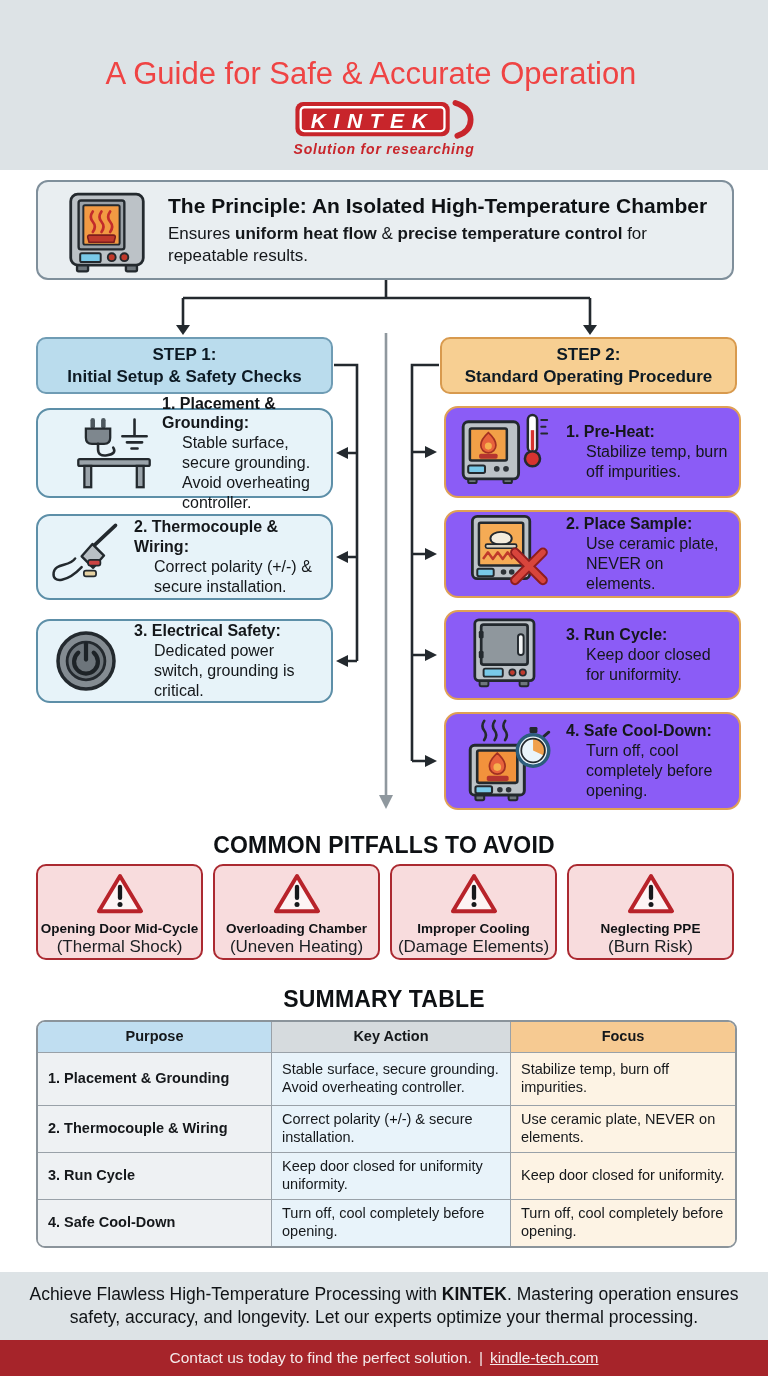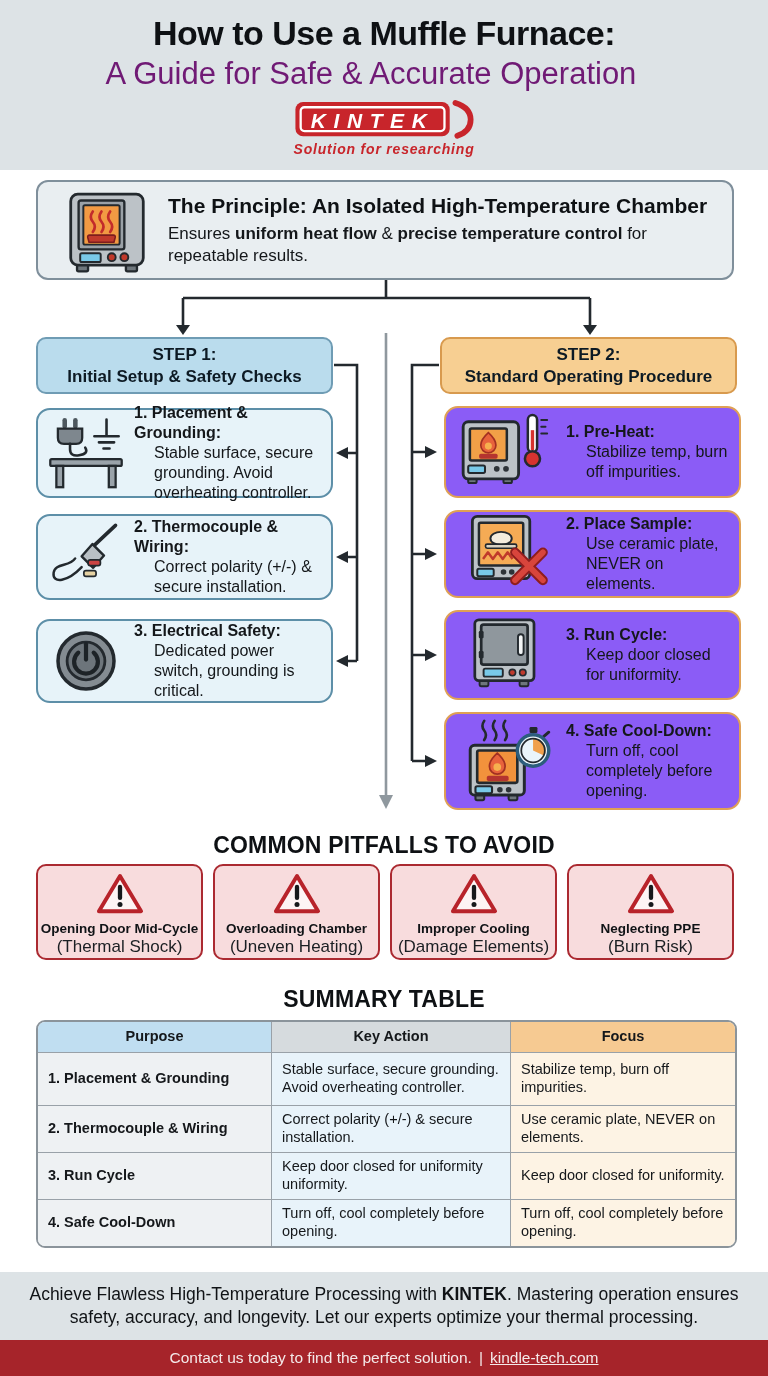--- a/index.html
+++ b/index.html
@@ -3,21 +3,21 @@
 <meta charset="utf-8">
 <style>
   html,body{margin:0;padding:0;background:#ffffff;}
   .canvas{position:relative;width:768px;height:1376px;background:#ffffff;overflow:hidden;
           font-family:"Liberation Sans",sans-serif;color:#16191c;}
   
   .header-band{position:absolute;left:0;top:0;width:768px;height:170px;background:#dde3e6;}
   .title1{position:absolute;left:0;top:14px;width:768px;text-align:center;
           font-size:34px;font-weight:700;letter-spacing:-0.5px;color:#0e1114;}
   .title2{position:absolute;left:0;top:56px;width:742px;text-align:center;
-          font-size:31px;font-weight:400;color:#701a75;}
+          font-size:31px;font-weight:400;color:#ef4444;}
   .logo-wrap{position:absolute;left:284px;top:100px;width:200px;height:42px;}
   .tagline{position:absolute;left:0;top:141px;width:768px;text-align:center;
            font-size:14px;font-weight:700;font-style:italic;color:#c8252b;letter-spacing:0.8px;}
   
   .principle{position:absolute;left:36px;top:180px;width:698px;height:100px;box-sizing:border-box;
              background:#e9eef1;border:2px solid#7f8f9b;border-radius:12px;}
   .principle-icon{position:absolute;left:28px;top:9px;width:82px;height:82px;}
   .principle-text{position:absolute;left:130px;top:12px;width:548px;}
   .principle-title{font-size:21px;font-weight:700;color:#0e1114;margin-bottom:5px;}
   .principle-body{font-size:17px;line-height:1.3;color:#14171a;}
@@ -71,21 +71,20 @@
                display:flex;align-items:center;justify-content:center;font-size:15.5px;color:#f4e9e9;}
   .contact-sep{margin:0 7px;font-weight:400;}
   .contact-link{color:#f4e9e9;text-decoration:underline;cursor:pointer;}
 </style>
 </head>
 <body>
 
 <div class="canvas">
 
   <div class="header-band"></div>
-  <div class="title1">How to Use a Muffle Furnace:</div>
   <div class="title2">A Guide for Safe &amp; Accurate Operation</div>
   <div class="logo-wrap">
     <svg viewBox="0 0 210 46" width="200" height="44">
       <rect x="12" y="2" width="162" height="36" rx="8" fill="#c8252b"></rect>
       <rect x="17.5" y="7.5" width="151" height="25" rx="4" fill="none" stroke="#ffffff" stroke-width="2.4"></rect>
       <text x="93" y="29.5" font-size="22" font-weight="bold" font-style="italic" fill="#ffffff" text-anchor="middle" letter-spacing="8">KINTEK</text>
       <path d="M180,3 q16,5 16,17.5 q0,12.5 -14,17" fill="none" stroke="#c8252b" stroke-width="6" stroke-linecap="round"></path>
     </svg>
   </div>
   <div class="tagline">Solution for researching</div>
@@ -136,21 +135,21 @@
 
   <div class="stephdr blue">
     <span>STEP 1:</span>
     <span>Initial Setup &amp; Safety Checks</span>
   </div>
   <div class="stephdr orange">
     <span>STEP 2:</span>
     <span>Standard Operating Procedure</span>
   </div>
 
-  <div class="card blue" style="top:408px;height:90px;">
+  <div class="card blue" style="top:408px;height:90px;padding-left:28px;">
     <div class="card-icon">
       <svg viewBox="0 0 110 100" width="84" height="76">
         <rect x="24" y="4" width="6" height="14" rx="3" fill="#4e585f"></rect>
         <rect x="38" y="4" width="6" height="14" rx="3" fill="#4e585f"></rect>
         <path d="M18,18 h32 v12 q0,8 -8,8 h-16 q-8,0 -8,-8 z" fill="#7e878e" stroke="#23292e" stroke-width="3"></path>
         <path d="M34,38 v7 q0,10 12,8 q13,-2 8,-10" fill="none" stroke="#23292e" stroke-width="3.4" stroke-linecap="round"></path>
         <path d="M82,6 v22 M66,28 h32 M72,36 h20 M78,44 h8" stroke="#23292e" stroke-width="3.4" stroke-linecap="round"></path>
         <rect x="8" y="58" width="94" height="9" rx="2" fill="#9aa3aa" stroke="#23292e" stroke-width="3"></rect>
         <rect x="16" y="67" width="9" height="28" fill="#9aa3aa" stroke="#23292e" stroke-width="3"></rect>
         <rect x="85" y="67" width="9" height="28" fill="#9aa3aa" stroke="#23292e" stroke-width="3"></rect>

